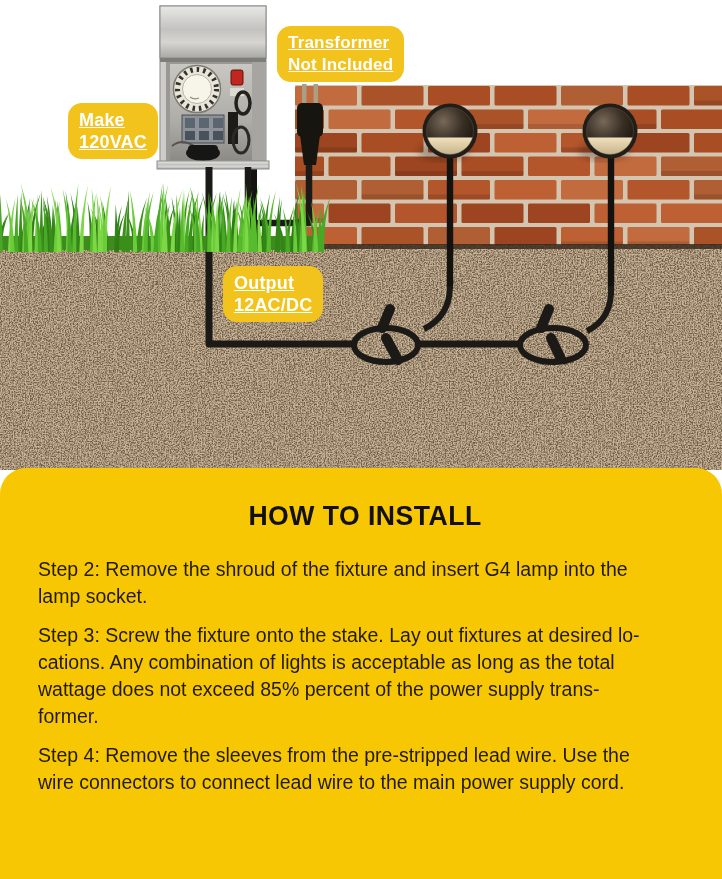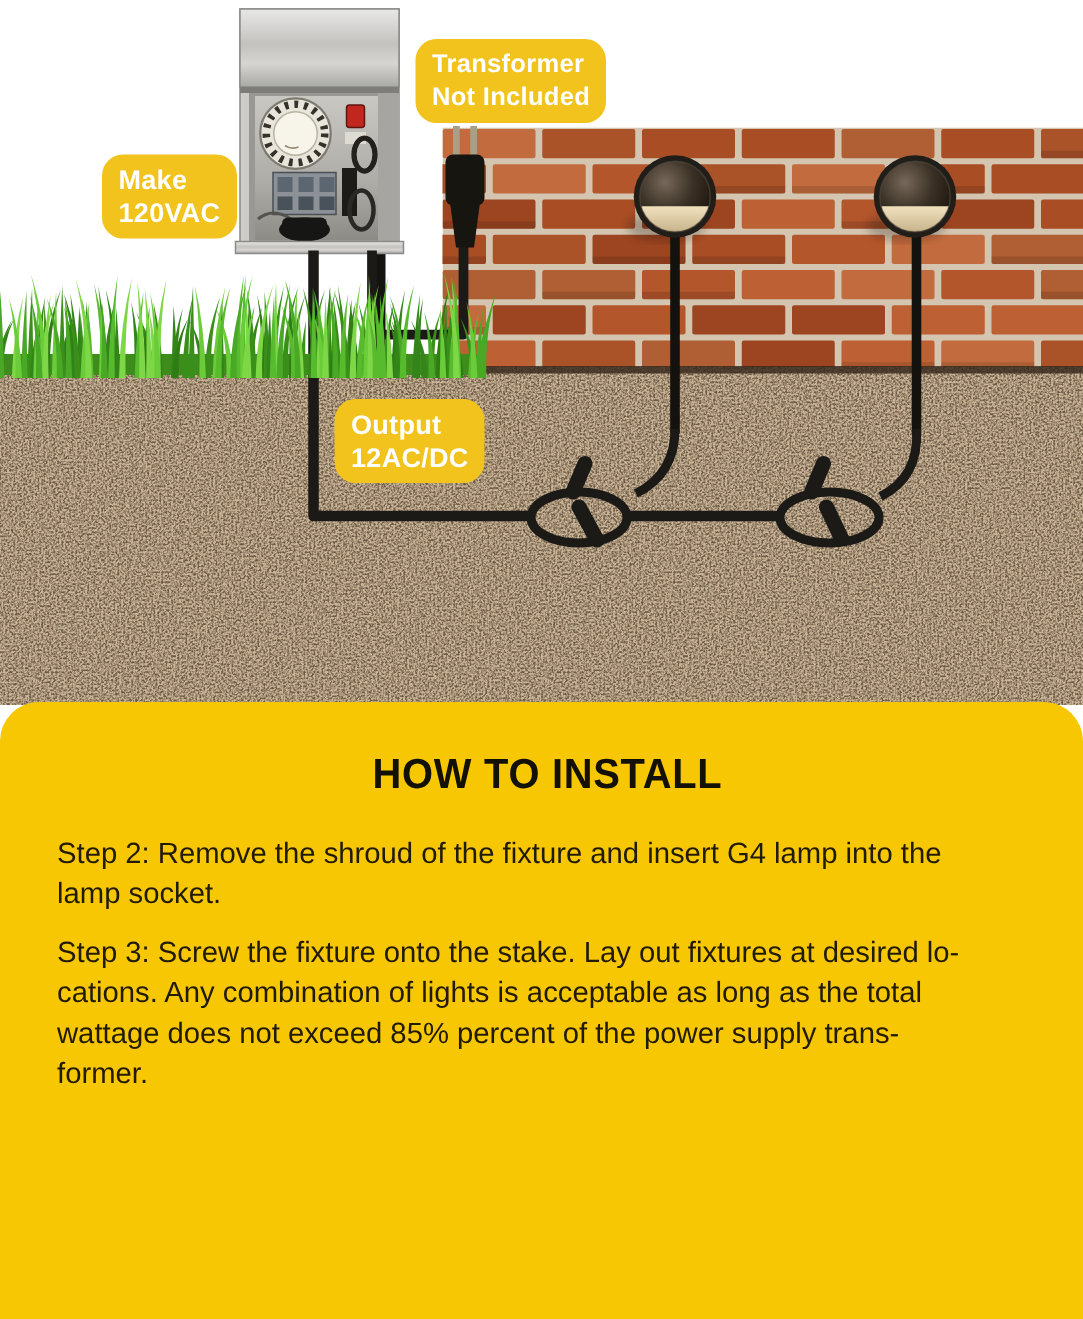--- a/index.html
+++ b/index.html
@@ -13,21 +13,21 @@
     position:absolute;
     background:var(--label,#F2C31C);
     color:#ffffff;
     font-weight:700;
     border-radius:14px;
     padding:6px 11px;
     line-height:22px;
     font-size:18px;
     letter-spacing:.2px;
   }
-  .tag span{display:block;white-space:nowrap;}
+  .tag span{display:block;white-space:nowrap;text-decoration:underline;}
   #tag-transformer{left:277px;top:26px;font-size:17px;}
   #tag-input{left:68px;top:103px;}
   #tag-output{left:223px;top:266px;}
   
   .panel{
     position:absolute;left:0;top:443px;width:722px;height:436px;
     background:var(--panel,#F8C704);
     border-radius:26px 26px 0 0;
     box-sizing:border-box;
     padding:18px 30px 0 38px;
@@ -458,15 +458,17 @@
 
   <section class="panel">
     <h1>HOW TO INSTALL</h1>
     <div id="steps">
         <p class="step">Step 2: Remove the shroud of the fixture and insert G4 lamp into the
 lamp socket.</p>
         <p class="step">Step 3: Screw the fixture onto the stake. Lay out fixtures at desired lo-
 cations. Any combination of lights is acceptable as long as the total
 wattage does not exceed 85% percent of the power supply trans-
 former.</p>
+        <p class="step">Step 4: Remove the sleeves from the pre-stripped lead wire. Use the
+wire connectors to connect lead wire to the main power supply cord.</p>
       </div>
   </section>
 </div>
 
 </body></html>

